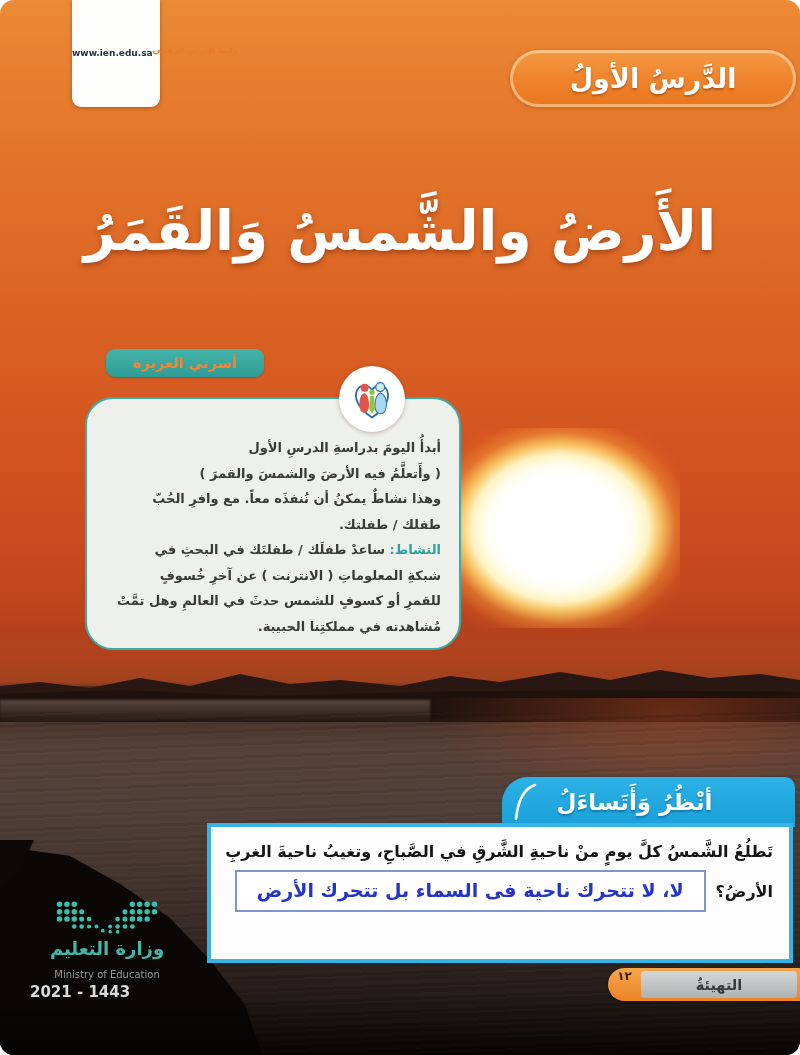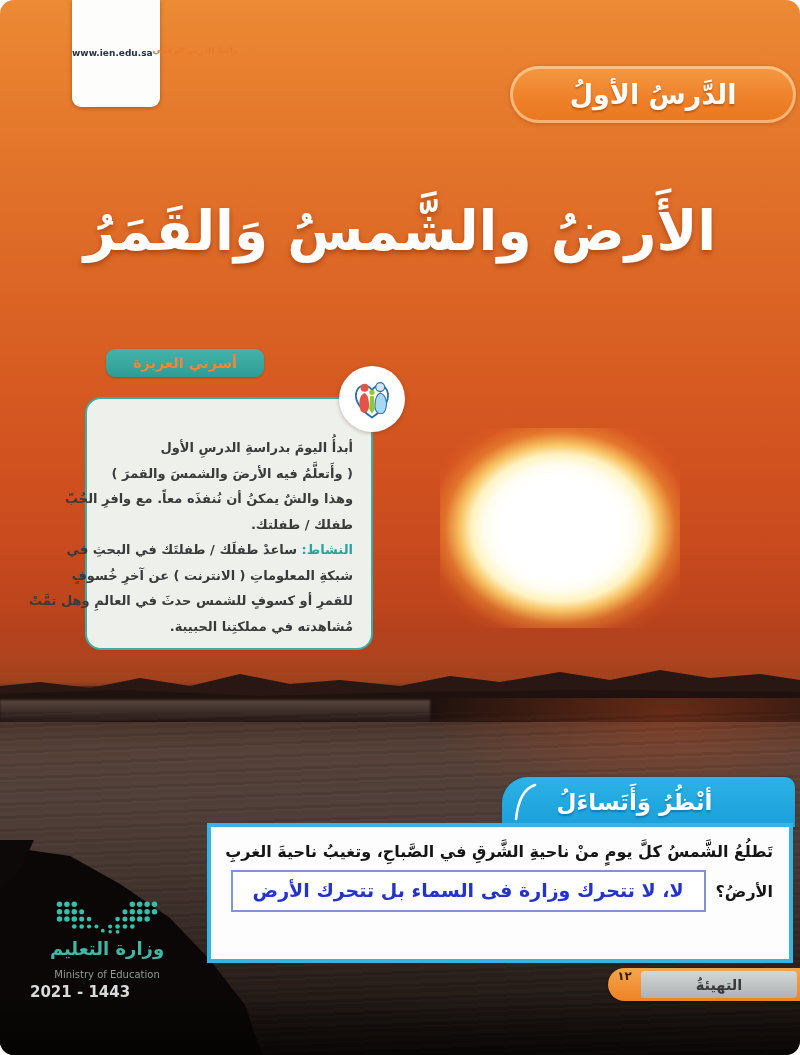--- a/index.html
+++ b/index.html
@@ -56,21 +56,21 @@
   .qr-strip{
     position:absolute;left:72px;top:0;width:88px;height:107px;background:#fdfdfb;
     border-radius:0 0 9px 9px;box-shadow:0 1px 4px rgba(60,20,0,.35);
     display:flex;justify-content:flex-end;align-items:center;
     padding-bottom:5px;box-sizing:border-box;
   }
   .qr-title{font-size:8.5px;font-weight:bold;color:#e97b2a;margin-bottom:3px;white-space:nowrap;}
   .qr-url{font-size:9px;font-weight:bold;color:#233043;direction:ltr;margin-top:3px;}
   
   .lesson-badge{
-    position:absolute;left:510px;top:66px;width:286px;height:57px;border-radius:29px;
+    position:absolute;left:510px;top:50px;width:286px;height:57px;border-radius:29px;
     background:linear-gradient(180deg,#f49a43,#ee8029 60%,#e9781f);
     box-shadow:inset 0 0 0 3px rgba(255,228,185,.55), 0 1px 4px rgba(90,30,0,.25);
     display:flex;align-items:center;justify-content:center;
   }
   .lesson-badge span{color:#fff;font-size:27px;font-weight:bold;
     text-shadow:0 2px 2px rgba(120,50,0,.45);}
   
   .page-title{
     position:absolute;left:0;right:0;top:176px;height:110px;
     display:flex;align-items:center;justify-content:center;
@@ -84,22 +84,22 @@
     display:flex;align-items:center;justify-content:center;
     box-shadow:0 1px 2px rgba(0,60,50,.3);
   }
   .family-tab span{color:#f58634;font-size:14.5px;font-weight:bold;}
   .family-circle{
     position:absolute;left:339px;top:366px;width:66px;height:66px;border-radius:50%;
     background:#fff;box-shadow:0 1px 4px rgba(80,30,0,.3);
     display:flex;align-items:center;justify-content:center;
   }
   .family-box{
-    position:absolute;left:85px;top:397px;width:288px;height:253px;
-    background:#eef0ec;border:2px solid #3aaea6;border-radius:16px;
+    position:absolute;left:85px;top:397px;width:376px;height:253px;
+    background:#eef0ec;border:2px solid #3aaea6;border-radius:28px;
     box-sizing:border-box;padding:36px 18px 0 10px;
     color:#3a3a3a;
   }
   .family-box .ln{font-size:13px;font-weight:bold;line-height:25.5px;
     white-space:nowrap;text-align:right;}
   .act-label{color:#2ca39a;font-weight:bold;}
   
   .observe-tab{
     position:absolute;left:502px;top:777px;width:293px;height:50px;
     background:linear-gradient(180deg,#2cb2e6,#1a9fd9);
@@ -210,21 +210,21 @@
   </div>
 
   <div class="page-title">الأَرضُ والشَّمسُ وَالقَمَرُ</div>
 
   <div class="family-tab">
     <span>أسرتي العزيزة</span>
   </div>
   <div class="family-box">
     <div class="ln">أبدأُ اليومَ بدراسةِ الدرسِ الأول</div>
     <div class="ln">( وأَتعلَّمُ فيه الأرضَ والشمسَ والقمرَ )</div>
-    <div class="ln">وهذا والشٌ يمكنُ أن نُنفذَه معاً. مع وافرِ الحُبّ</div>
+    <div class="ln">وهذا نشاطٌ يمكنُ أن نُنفذَه معاً. مع وافرِ الحُبّ</div>
     <div class="ln">طفلك / طفلتك.</div>
     <div class="ln">
       <span class="act-label">النشاط:</span>
       <span>ساعدْ طفلَك / طفلتَك في البحثِ في</span>
     </div>
     <div class="ln">شبكةِ المعلوماتِ ( الانترنت ) عن آخرِ خُسوفٍ</div>
     <div class="ln">للقمرِ أو كسوفٍ للشمس حدثَ في العالمِ وهل تمَّتْ</div>
     <div class="ln">مُشاهدته في مملكتِنا الحبيبة.</div>
   </div>
   <div class="family-circle">
@@ -242,21 +242,21 @@
   <div class="observe-tab">
     <svg class="accent" width="26" height="40" viewBox="0 0 26 40">
       <path d="M23,3 Q7,8 4,37" stroke="#ffffff" stroke-width="2.6" fill="none" stroke-linecap="round"></path>
     </svg>
     <span>أنْظُرُ وَأَتَساءَلُ</span>
   </div>
   <div class="observe-box">
     <div class="qln">تَطلُعُ الشَّمسُ كلَّ يومٍ منْ ناحيةِ الشَّرقِ في الصَّباحِ، وتغيبُ ناحيةَ الغربِ</div>
     <div class="answer-row">
       <div class="q-tail">الأرضُ؟</div>
-      <div class="answer-input">لا، لا تتحرك وزارة فى السماء بل تتحرك الأرض</div>
+      <div class="answer-input">لا، لا تتحرك ناحية فى السماء بل تتحرك الأرض</div>
     </div>
   </div>
 
   <div class="moe">
     <svg class="moe-dots" width="112" height="38" viewBox="0 0 100 36">
       <g fill="#35c0ab">
         <circle cx="5" cy="6" r="2.6"></circle>
           <circle cx="5" cy="13" r="2.6"></circle>
           <circle cx="5" cy="20" r="2.6"></circle>
         <circle cx="12" cy="6" r="2.6"></circle>

